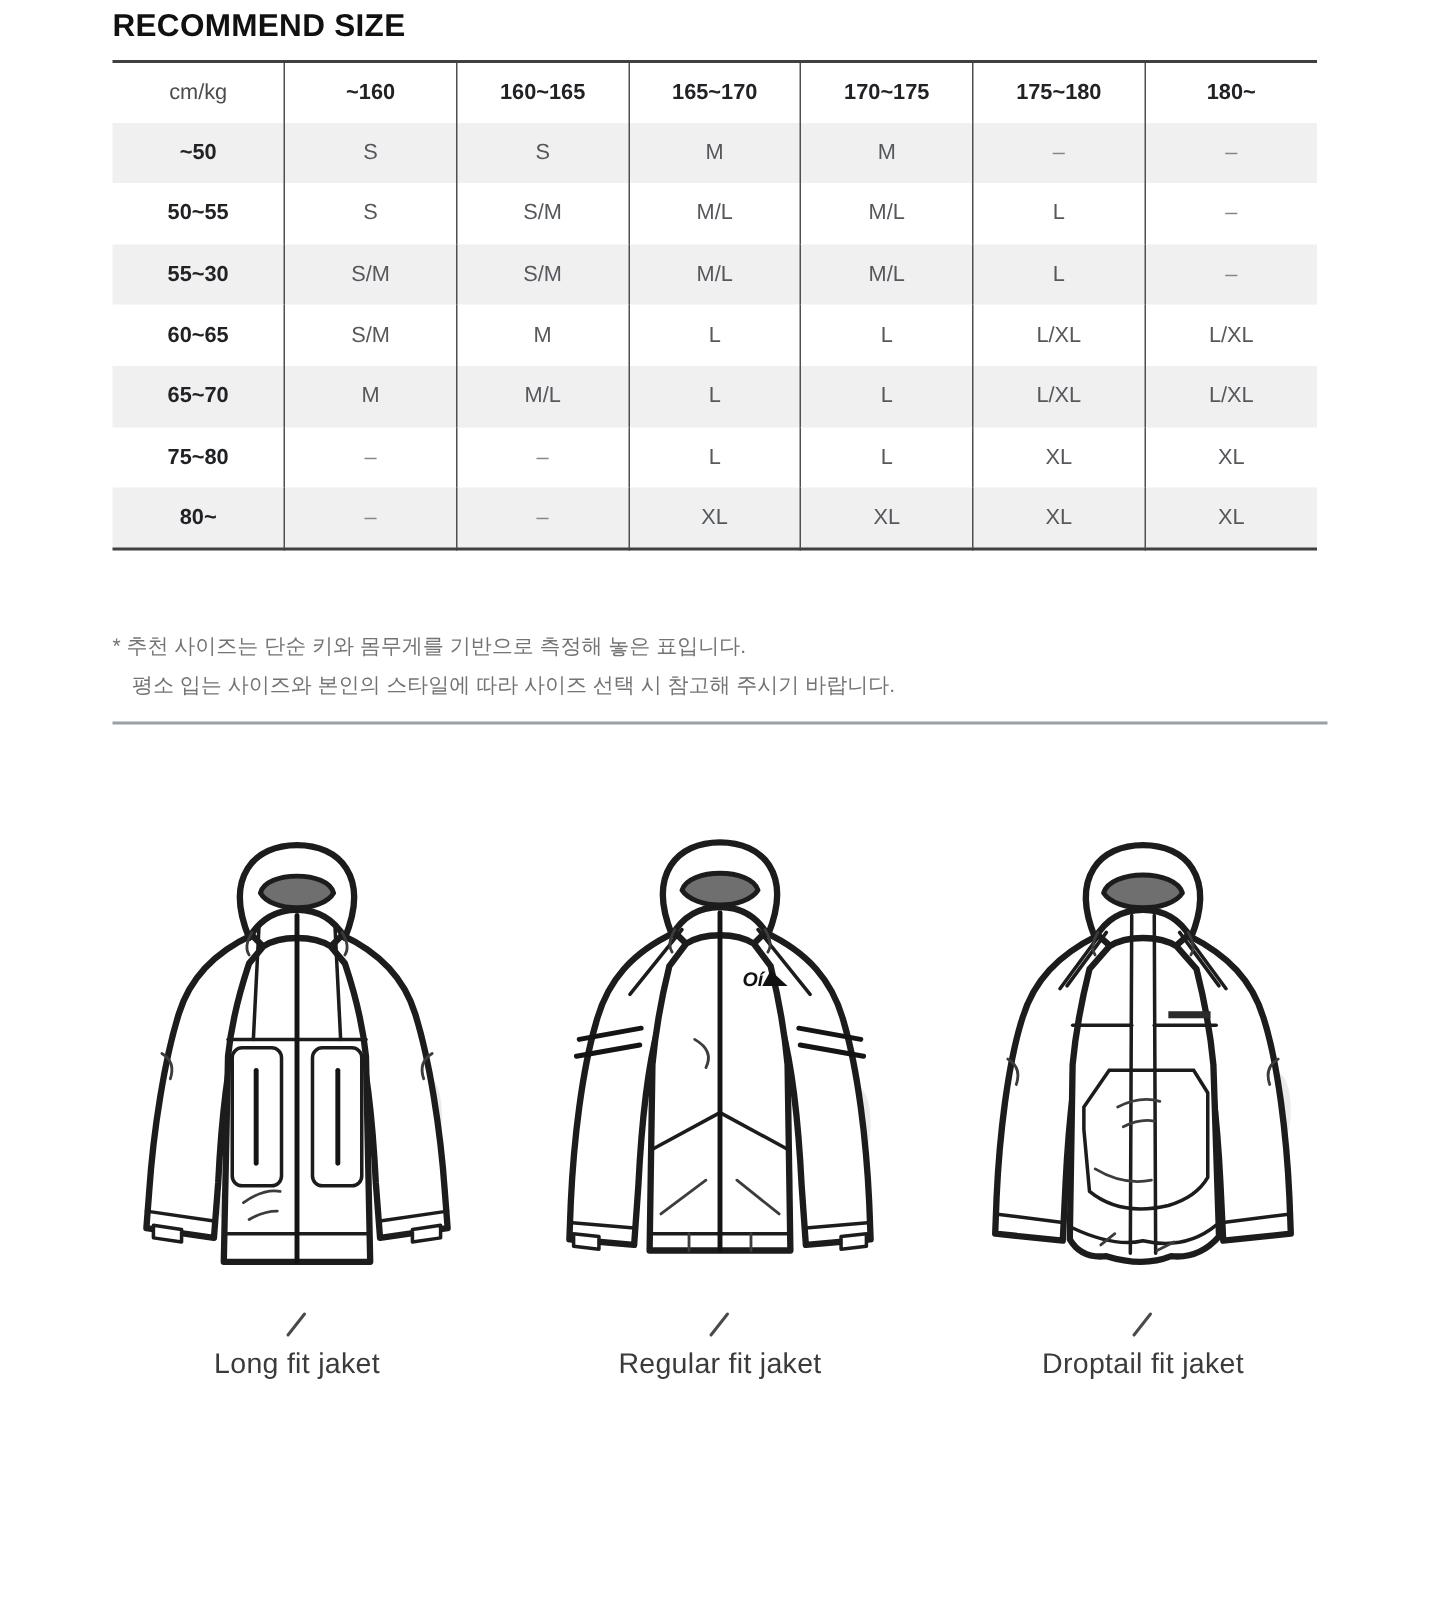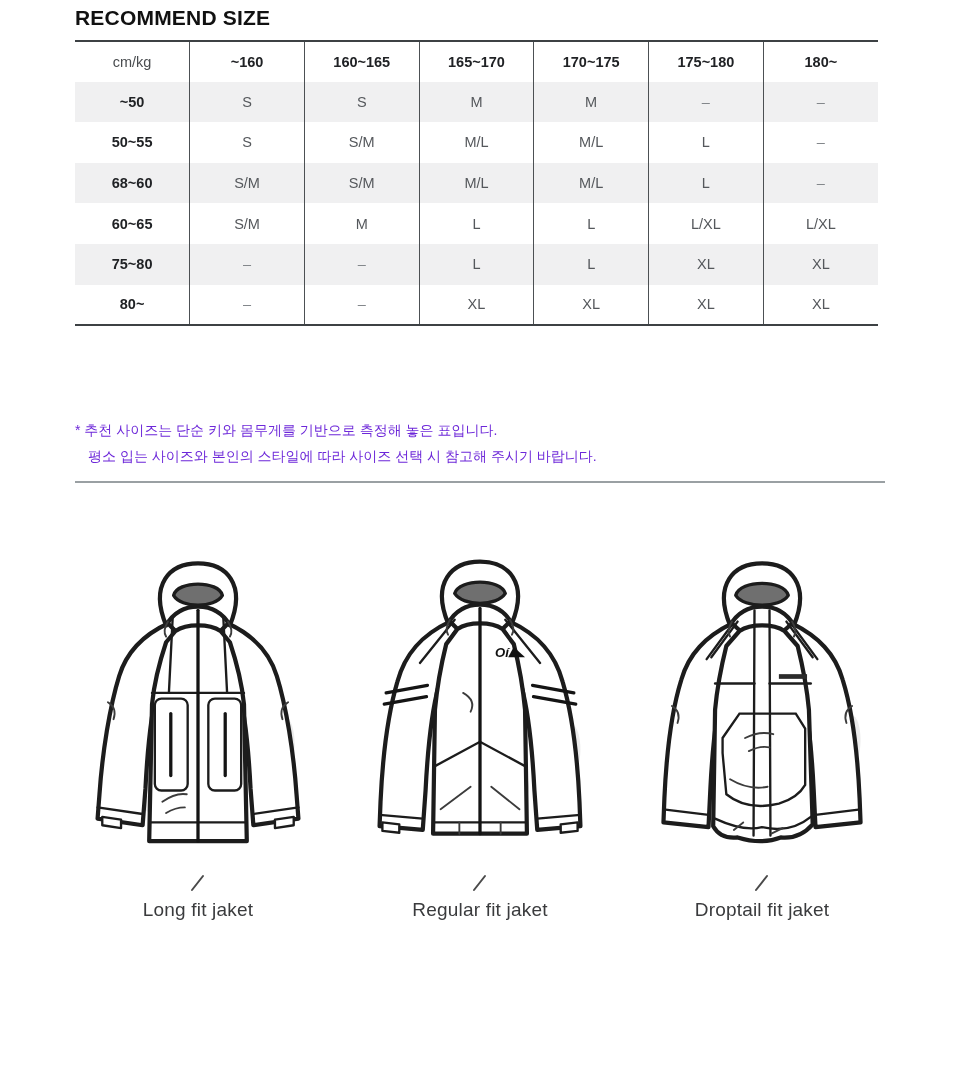--- a/index.html
+++ b/index.html
@@ -26,21 +26,21 @@
   .size-table thead th { font-weight:700; color:#202225; }
   .size-table thead th:first-child { font-weight:400; color:#4a4d50; }
   .size-table th:not(:first-child), .size-table td { border-left:1px solid #4c5053; }
   .size-table tbody th.rowlabel { font-weight:700; color:#202225; }
   .size-table tbody td { color:#55585c; font-weight:500; }
   .size-table tbody td.dash { color:#83878b; }
   .size-table tbody tr:nth-child(odd) { background:#f0f0f1; }
   
   .footnote {
     position:absolute; left:75px; top:417px; width:700px;
-    font-size:14px; color:#6d28d9; line-height:26px;
+    font-size:14px; color:#737373; line-height:26px;
   }
   .footnote .line2 { padding-left:13px; }
   .divider {
     position:absolute; left:75px; top:481px; width:810px; height:0;
     border-top:2px solid #9aa0a3;
   }
   
   .fits {
     position:absolute; left:70px; top:548px; width:820px;
     display:flex; justify-content:space-between;
@@ -93,32 +93,41 @@
           <tr>
             <th class="rowlabel">50~55</th>
             <td>S</td>
             <td>S/M</td>
             <td>M/L</td>
             <td>M/L</td>
             <td>L</td>
             <td class="dash">–</td>
           </tr>
           <tr>
-            <th class="rowlabel">68~60</th>
+            <th class="rowlabel">55~30</th>
             <td>S/M</td>
             <td>S/M</td>
             <td>M/L</td>
             <td>M/L</td>
             <td>L</td>
             <td class="dash">–</td>
           </tr>
           <tr>
             <th class="rowlabel">60~65</th>
             <td>S/M</td>
             <td>M</td>
+            <td>L</td>
+            <td>L</td>
+            <td>L/XL</td>
+            <td>L/XL</td>
+          </tr>
+          <tr>
+            <th class="rowlabel">65~70</th>
+            <td>M</td>
+            <td>M/L</td>
             <td>L</td>
             <td>L</td>
             <td>L/XL</td>
             <td>L/XL</td>
           </tr>
           <tr>
             <th class="rowlabel">75~80</th>
             <td class="dash">–</td>
             <td class="dash">–</td>
             <td>L</td>

